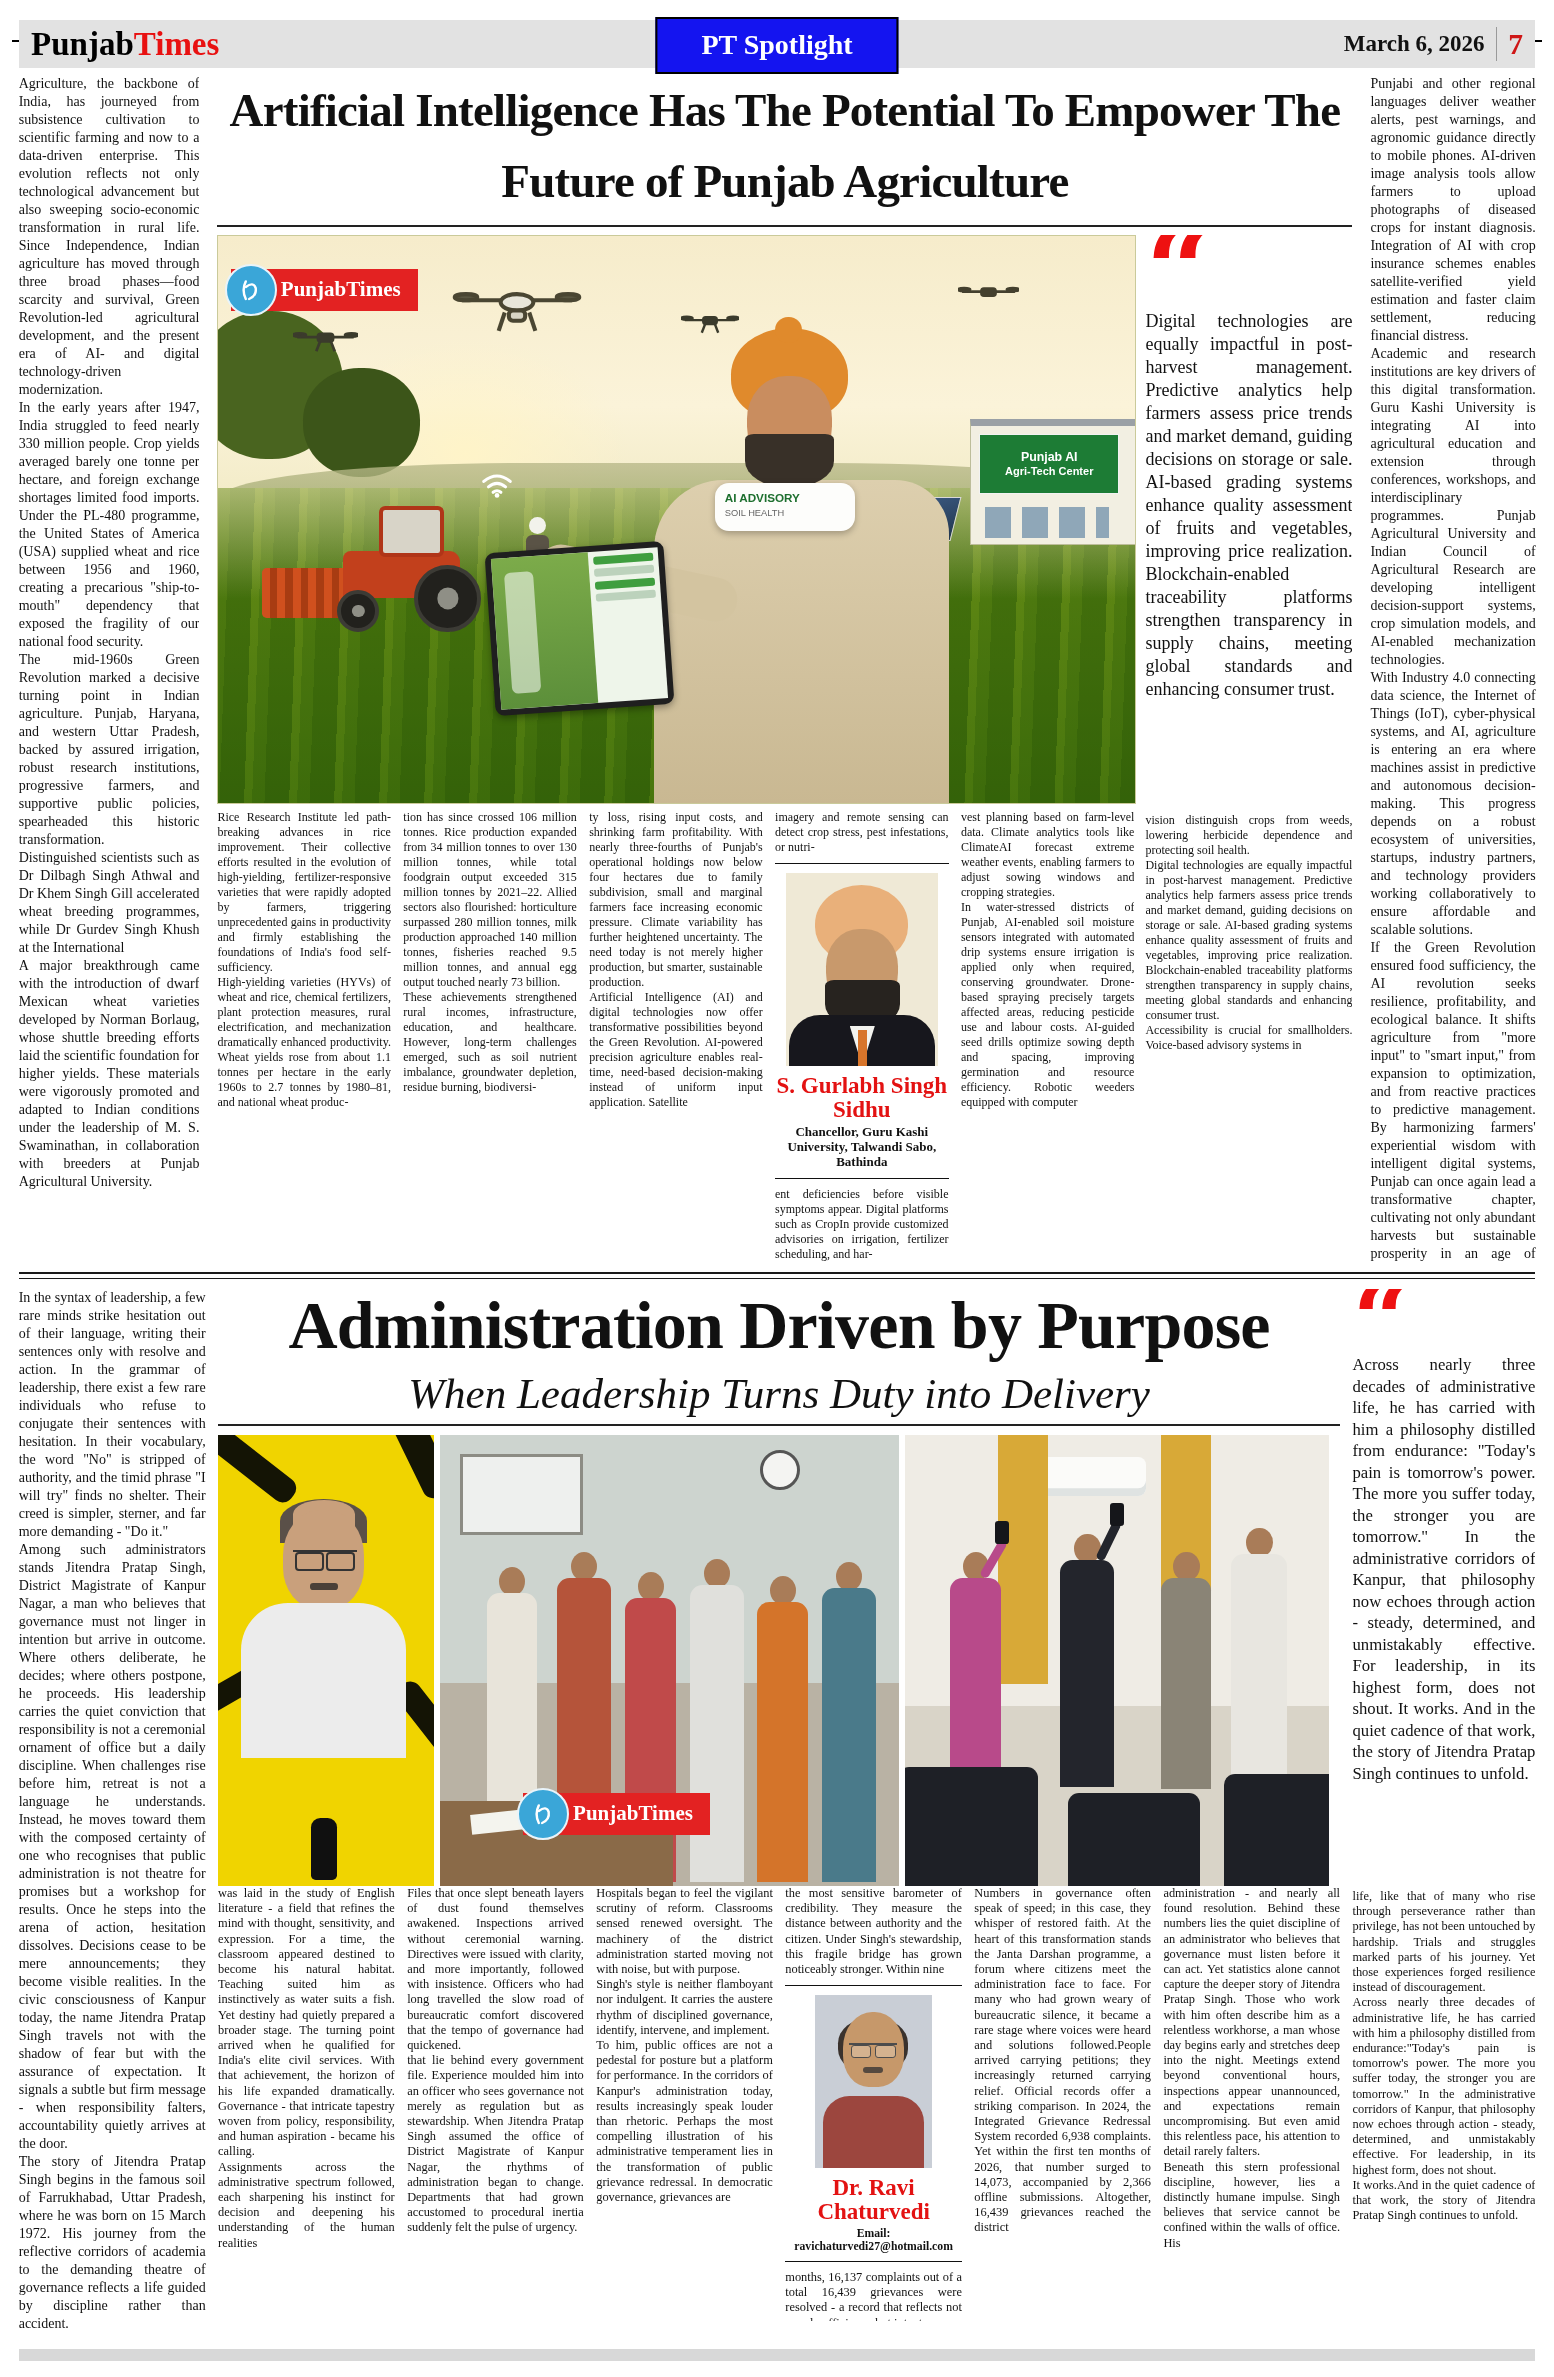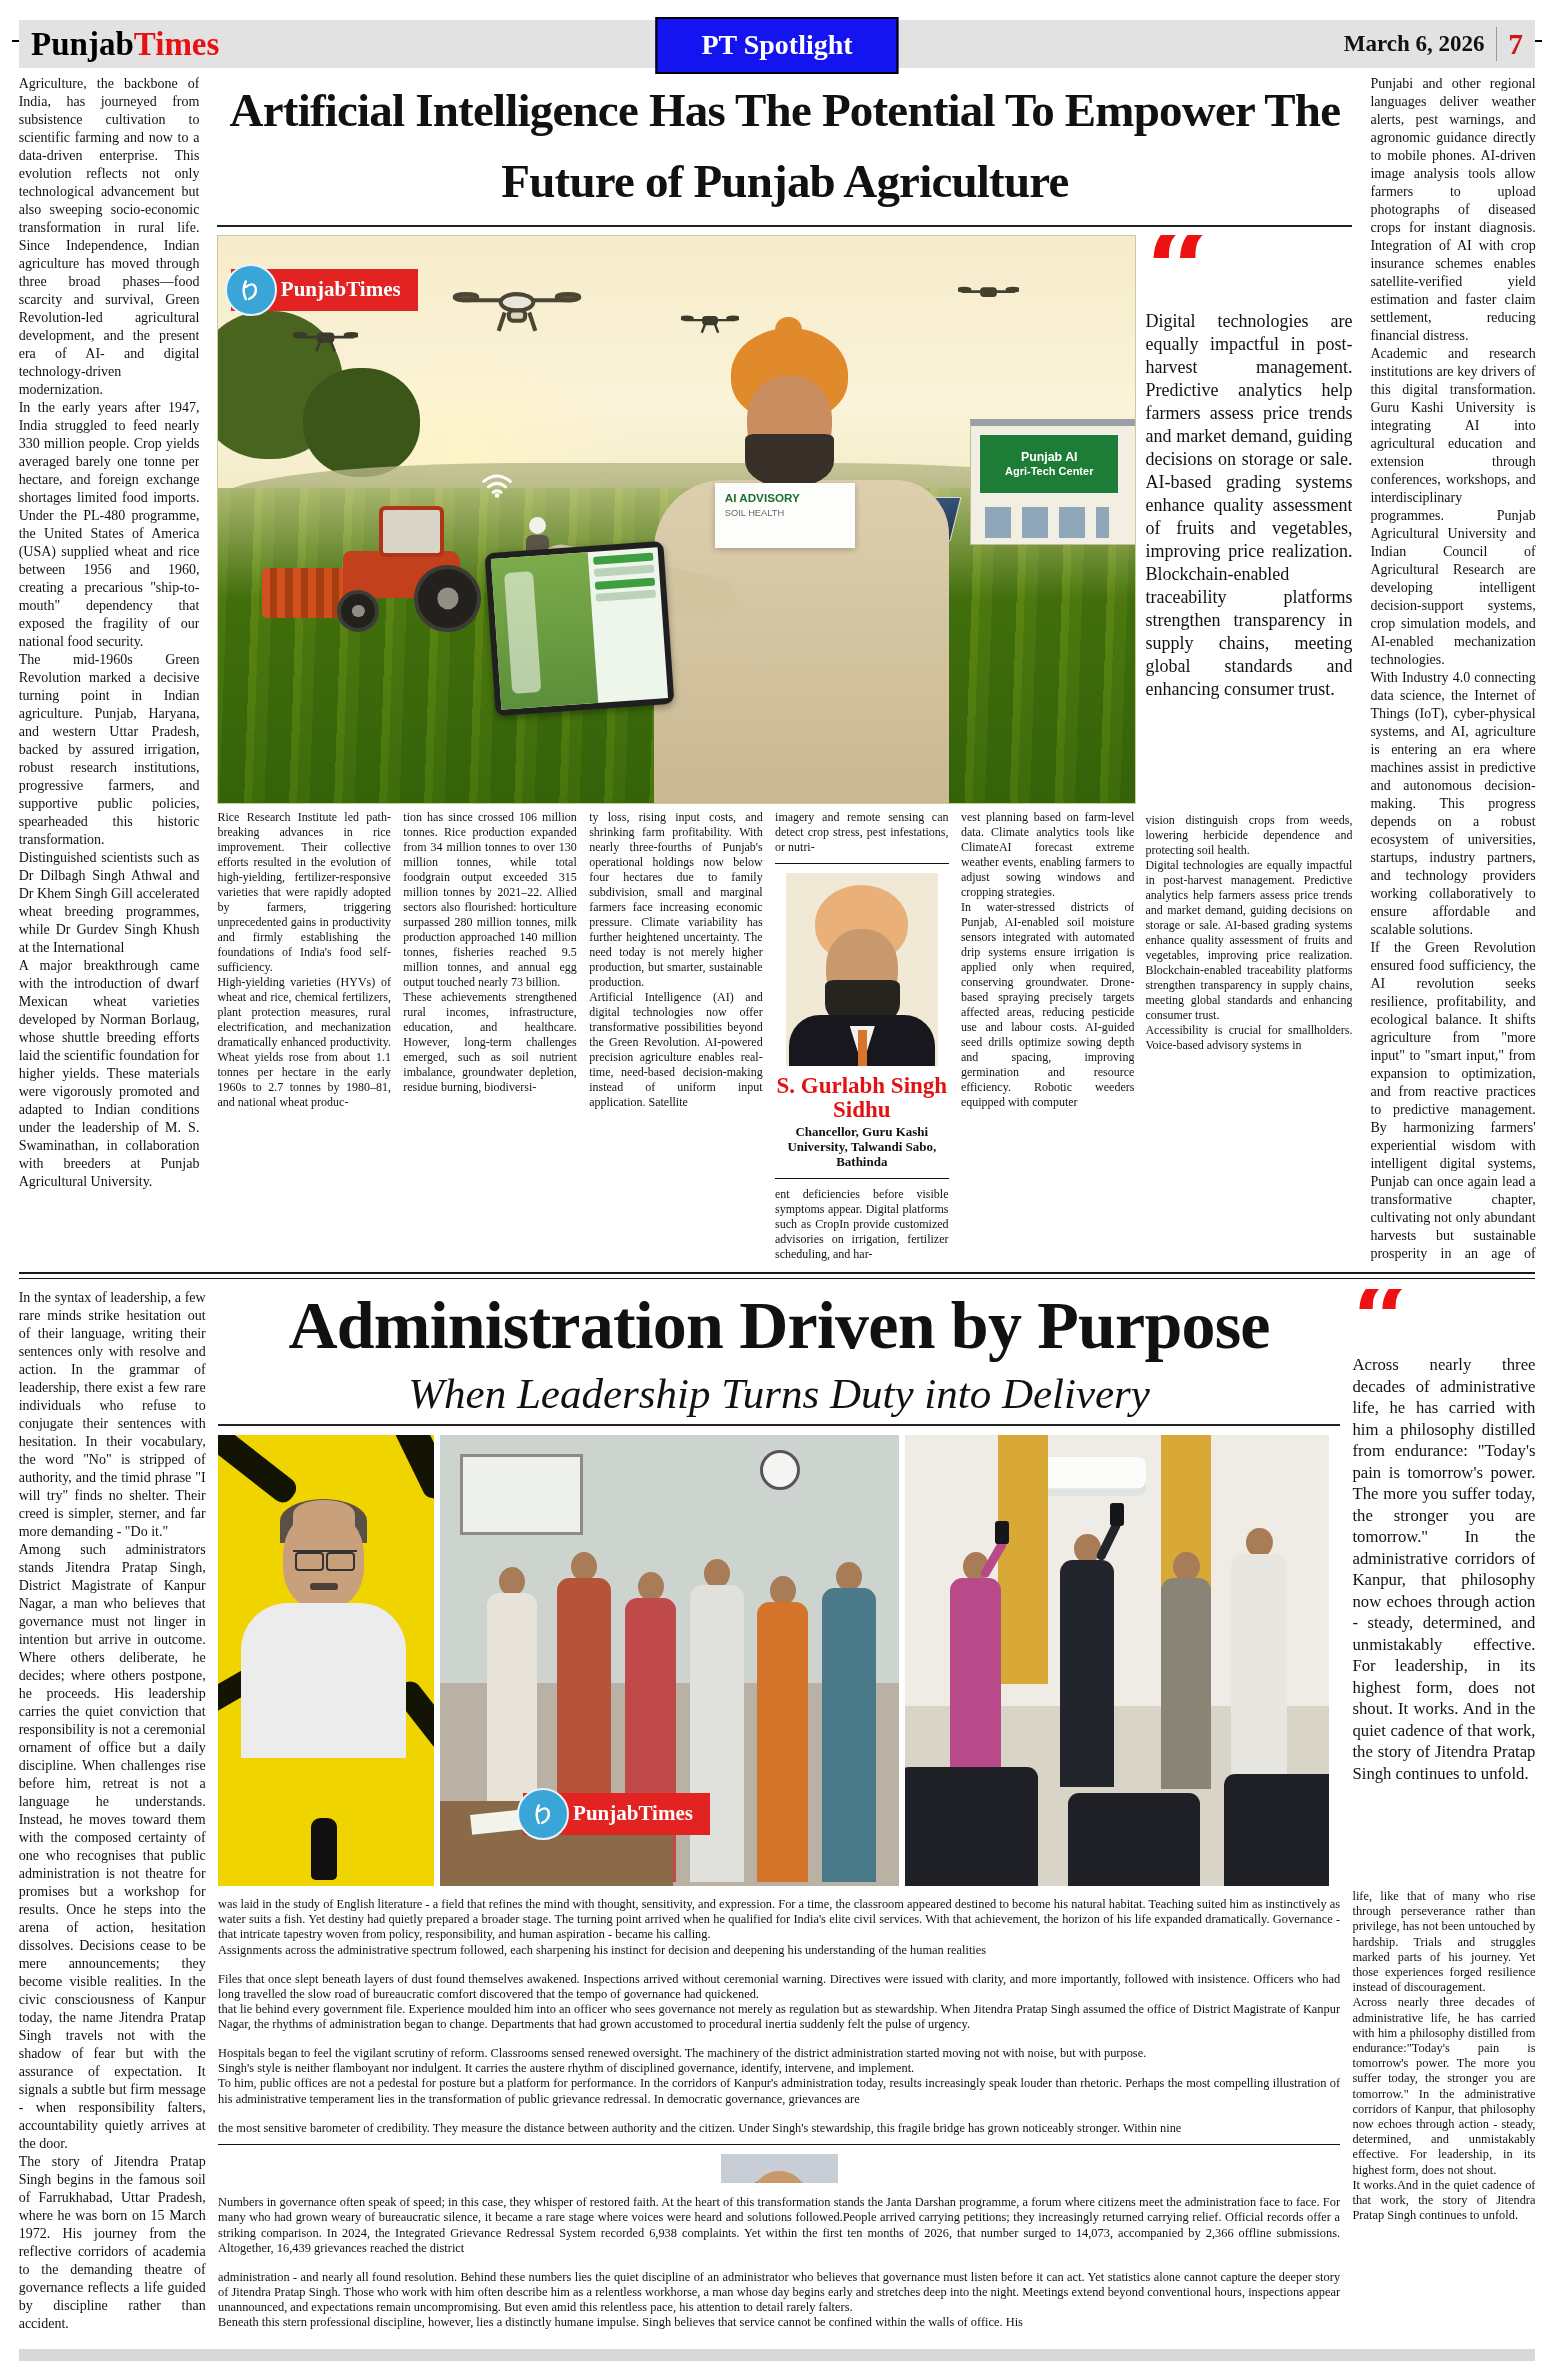--- a/index.html
+++ b/index.html
@@ -104,21 +104,21 @@
   .f-beard{position:absolute;left:107px;top:106px;width:89px;height:54px;background:#383028;border-radius:10% 10% 50% 50%;}
   .f-body{position:absolute;left:15.5px;top:152px;width:295px;height:323px;background:linear-gradient(#ddcfae,#c9b892);border-radius:70px 54px 0 0;}
   .f-arm{position:absolute;left:-101px;top:233px;width:202px;height:44px;background:#d3c4a0;border-radius:22px;transform:rotate(12deg);}
   .p1-tablet{position:absolute;left:272px;top:311px;width:179px;height:163px;background:#1f1f1f;border-radius:9.3px;padding:6.2px;box-sizing:border-box;transform:rotate(-4deg);box-shadow:0 3.1px 7.8px rgba(0,0,0,.35);}
   .tab-screen{width:100%;height:100%;background:#eef5ea;display:flex;}
   .tab-map{width:58%;height:100%;background:linear-gradient(#7cab4a,#5c8f3a);position:relative;}
   .tab-map::after{content:"";position:absolute;left:12%;top:10%;width:30%;height:80%;background:rgba(255,255,255,.55);border-radius:6.2px;}
   .tab-side{flex:1;padding:4.7px;display:flex;flex-direction:column;gap:4.7px;}
   .tab-side i{display:block;height:7.8px;border-radius:2.3px;background:#3f9e3f;}
   .tab-side i:nth-child(2){background:#bcd2bc;} .tab-side i:nth-child(4){background:#bcd2bc;}
-  .adv-card{position:absolute;left:497px;top:247px;width:140px;height:65px;background:#fdfdfb;border-radius:0;box-shadow:0 2.3px 6.2px rgba(0,0,0,.25);padding:7.8px 9.3px;box-sizing:border-box;}
+  .adv-card{position:absolute;left:497px;top:247px;width:140px;height:48px;background:#fdfdfb;border-radius:14px;box-shadow:0 2.3px 6.2px rgba(0,0,0,.25);padding:7.8px 9.3px;box-sizing:border-box;}
   .adv-title{font-family:"Liberation Sans",sans-serif;font-weight:bold;font-size:11.7px;color:#1d6f2e;}
   .adv-sub{font-family:"Liberation Sans",sans-serif;font-size:9.3px;color:#666;margin-top:4.7px;}
   .pt-badge{position:absolute;display:flex;align-items:center;height:42px;background:#e32222;color:#fff;padding:0 17px 0 50px;font-size:21px;font-weight:bold;}
   .pt-badge .circ{position:absolute;left:-6.2px;top:-4.7px;width:48px;height:48px;background:#3aa6d8;border-radius:50%;border:2.3px solid #e9f4fa;display:flex;align-items:center;justify-content:center;}
   .photo1 .pt-badge{left:12.4px;top:33px;}
 
   
   .double-rule{position:absolute;left:18.7px;right:18.7px;top:1272px;height:3.9px;border-top:2.3px solid #1a1a1a;border-bottom:1.6px solid #1a1a1a;}
 
   
@@ -151,21 +151,21 @@
   .phC .ac{position:absolute;left:93px;top:22px;width:148px;height:39px;background:#fbfbf9;border-radius:7.8px;box-shadow:inset 0 -7.8px 0 #dfe3e2;}
   .phC .pillar{position:absolute;top:0;width:50px;height:249px;background:#d8a937;}
   .phC .chair{position:absolute;background:#1e2026;border-radius:11px 11px 4.7px 4.7px;}
   .person{position:absolute;}
   .person .ph-h{width:26.4px;height:29.5px;border-radius:50%;background:#a97c58;margin:0 auto;}
   .person .ph-b{width:100%;border-radius:12.4px 12.4px 0 0;margin-top:-3.1px;}
   .person .arm{position:absolute;width:9.3px;height:42px;border-radius:6.2px;top:-14px;}
   .person .phn{position:absolute;width:14px;height:23px;background:#15161a;border-radius:3.1px;top:-31px;}
   .montage .pt-badge{left:305px;bottom:51px;}
 
-  .a2-cols{display:flex;gap:12.4px;margin-top:11px;height:435px;flex-direction:column;}
+  .a2-cols{display:flex;gap:12.4px;height:435px;}
   .a2-cols .col{flex:1;}
   .pull-quote2{font-size:16.7px;line-height:21.5px;text-align:justify;}
   .a2-quoteblock{height:600px;overflow:hidden;}
 
   .bottom-strip{position:absolute;left:18.7px;right:18.7px;top:2349px;height:12.4px;background:#d8d8d8;}
 </style>
 </head>
 <body>
 
 <div class="page">

